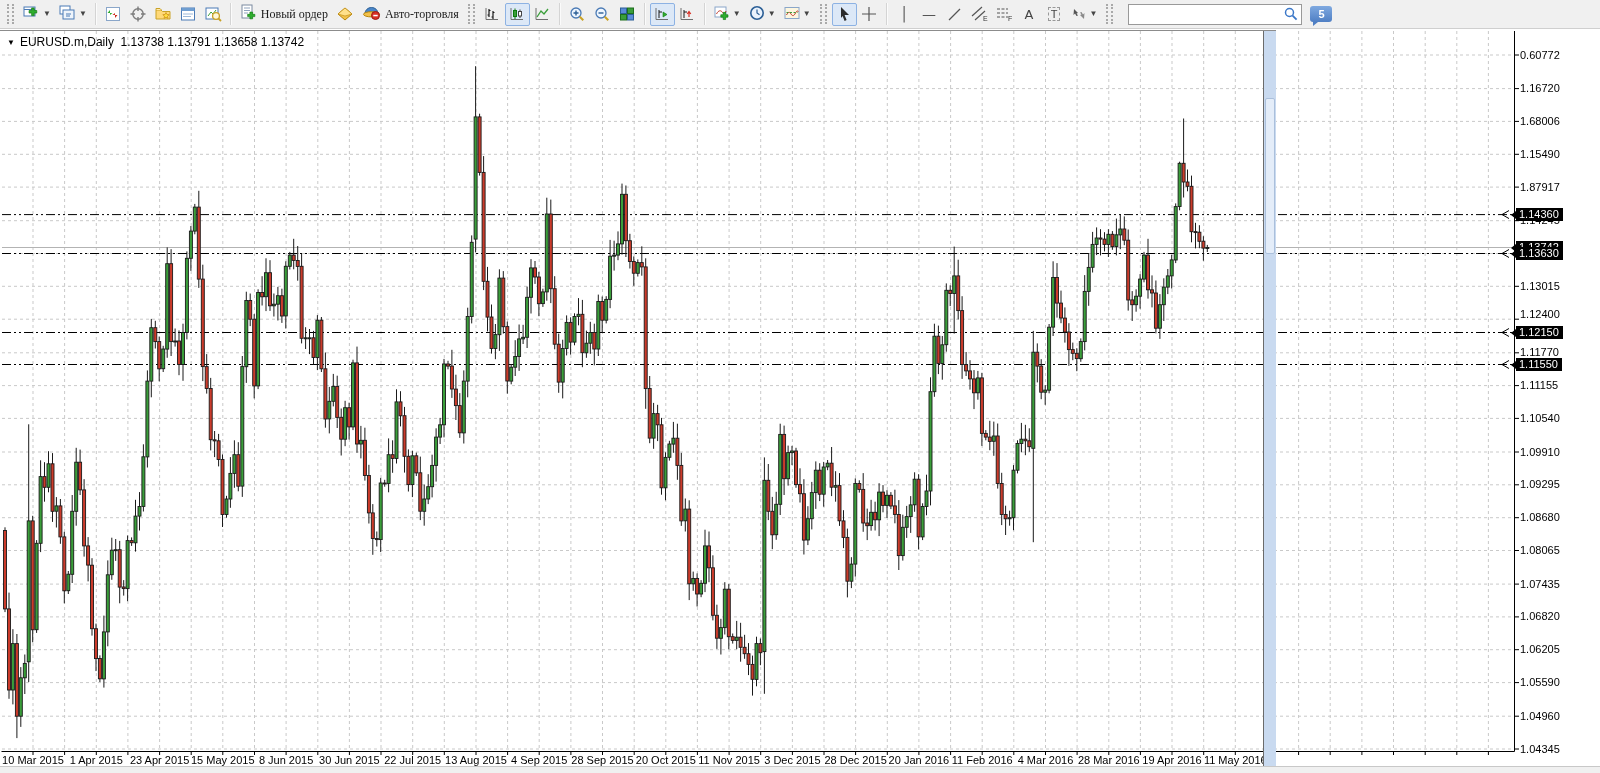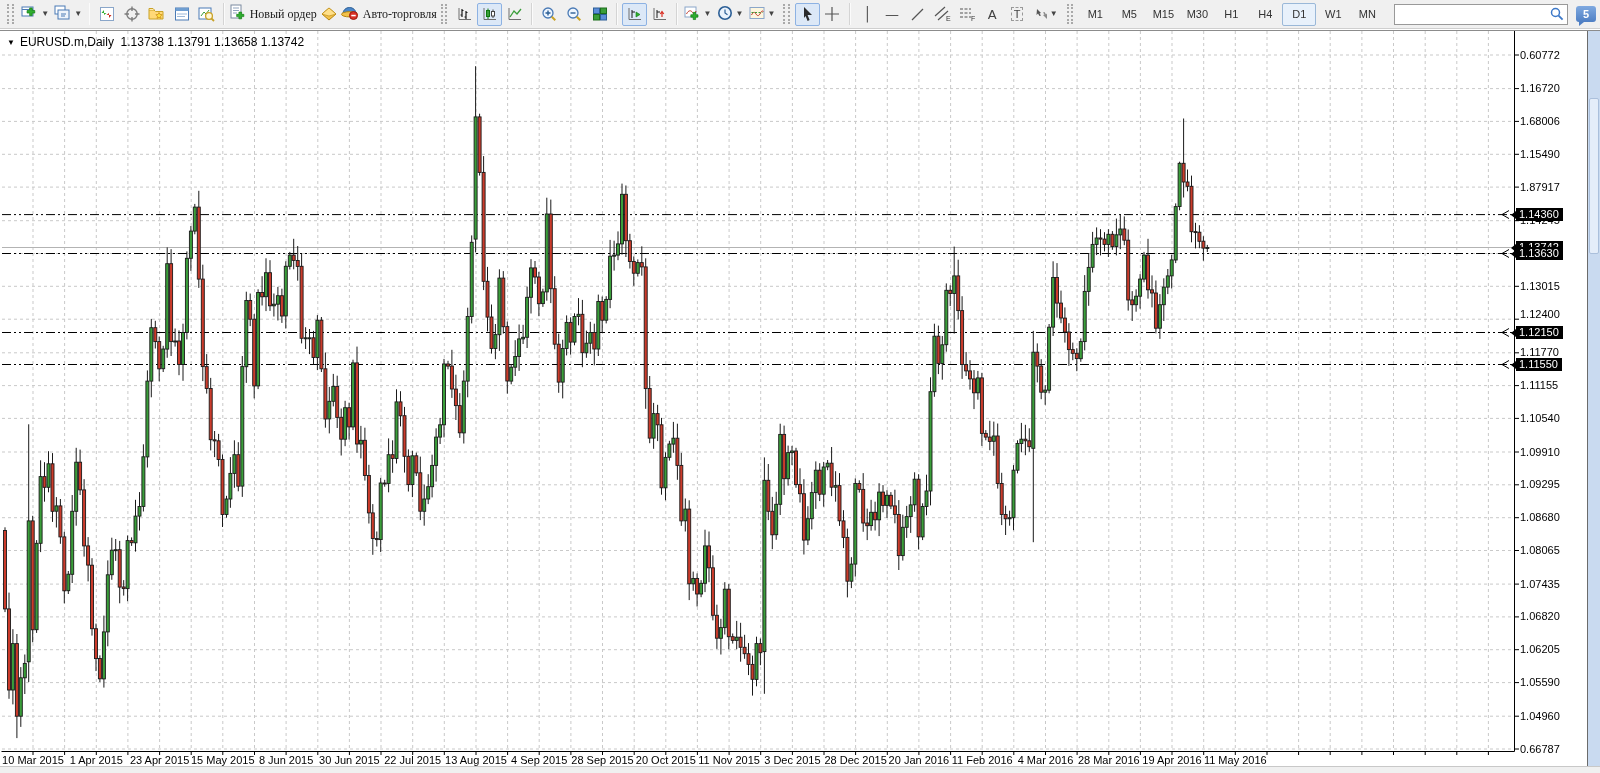--- a/index.html
+++ b/index.html
@@ -24,21 +24,21 @@
   .searchwrap{position:relative;margin-left:10px;}
   #search-input{width:148px;height:19px;border:1px solid #999;font-size:11px;padding:0 20px 0 4px;
     font-family:"Liberation Sans",sans-serif;background:#fff;}
   .badge{position:relative;margin-left:8px;width:22px;height:16px;border-radius:3px;
     background:linear-gradient(#7fa9e0,#4f7fc4);color:#fff;font-size:11px;font-weight:bold;
     display:flex;align-items:center;justify-content:center;}
   .badge::after{content:"";position:absolute;left:3px;bottom:-4px;border-left:5px solid #4f7fc4;
     border-bottom:4px solid transparent;}
 
   
-  #chart-area{position:absolute;top:30px;left:0;width:1600px;height:743px;background:#ffffff;
+  #chart-area{position:absolute;top:30px;left:0;width:1276px;height:743px;background:#ffffff;
     border-top:1px solid #8c8c8c;box-sizing:border-box;}
   #plot-svg{position:absolute;top:0;left:0;}
   #chart-title{position:absolute;left:7px;top:4px;font-size:12px;color:#000;z-index:5;}
   #chart-title .tri{font-size:8px;vertical-align:1px;margin-right:5px;}
   .tick-label{position:absolute;left:1520px;width:60px;height:13px;line-height:13px;
     font-size:11px;color:#000;z-index:2;}
   .date-label{position:absolute;width:84px;text-align:center;font-size:11px;color:#000;top:723px;z-index:2;}
   .price-tag{position:absolute;left:1516px;height:13px;line-height:13px;background:#000;color:#fff;
     font-size:11px;padding:0 4px 0 3px;z-index:4;}
   .price-tag::before{content:"";position:absolute;left:-5px;top:2.5px;
@@ -298,31 +298,20 @@
     <div class="tbtn">
       <svg width="16" height="16">
           <path d="M3 3l4 4-1.5.5L7 9.5 5.5 10 4 7.5 2.5 9z" fill="#555"></path>
           <path d="M13 13l-4-4 1.5-.5L9 6.5l1.5-.5L12 8.5 13.5 7z" fill="#8a8a8a"></path>
         </svg>
       <span class="caret">▼</span>
     </div>
 
     <div class="grip"></div>
 
-    <div class="tfwrap" id="tf-bar">
-        <div class="tfbtn">M1</div>
-        <div class="tfbtn">M5</div>
-        <div class="tfbtn">M15</div>
-        <div class="tfbtn">M30</div>
-        <div class="tfbtn">H1</div>
-        <div class="tfbtn">H4</div>
-        <div class="tfbtn active">D1</div>
-        <div class="tfbtn">W1</div>
-        <div class="tfbtn">MN</div>
-      </div>
 
     <div class="searchwrap">
       <input id="search-input" type="text" value="" style="">
       <svg width="14" height="14" style="position:absolute;right:4px;top:3px;">
           <circle cx="5.5" cy="5.5" r="4" fill="none" stroke="#3c78c8" stroke-width="1.5"></circle>
           <path d="M8.6 8.6l4 4" stroke="#3c78c8" stroke-width="1.8"></path>
         </svg>
     </div>
 
     <div class="badge">
@@ -1112,21 +1101,21 @@
         <div class="tick-label" style="top:380.9px">1.10540</div>
         <div class="tick-label" style="top:414.5px">1.09910</div>
         <div class="tick-label" style="top:447.3px">1.09295</div>
         <div class="tick-label" style="top:480.2px">1.08680</div>
         <div class="tick-label" style="top:513.0px">1.08065</div>
         <div class="tick-label" style="top:546.6px">1.07435</div>
         <div class="tick-label" style="top:579.4px">1.06820</div>
         <div class="tick-label" style="top:612.2px">1.06205</div>
         <div class="tick-label" style="top:645.1px">1.05590</div>
         <div class="tick-label" style="top:678.7px">1.04960</div>
-        <div class="tick-label" style="top:711.5px">0.66787</div>
+        <div class="tick-label" style="top:711.5px">1.04345</div>
         <div class="date-label" style="left:-9.0px">10 Mar 2015</div>
         <div class="date-label" style="left:54.3px">1 Apr 2015</div>
         <div class="date-label" style="left:117.6px">23 Apr 2015</div>
         <div class="date-label" style="left:180.8px">15 May 2015</div>
         <div class="date-label" style="left:244.1px">8 Jun 2015</div>
         <div class="date-label" style="left:307.4px">30 Jun 2015</div>
         <div class="date-label" style="left:370.7px">22 Jul 2015</div>
         <div class="date-label" style="left:434.0px">13 Aug 2015</div>
         <div class="date-label" style="left:497.2px">4 Sep 2015</div>
         <div class="date-label" style="left:560.5px">28 Sep 2015</div>

